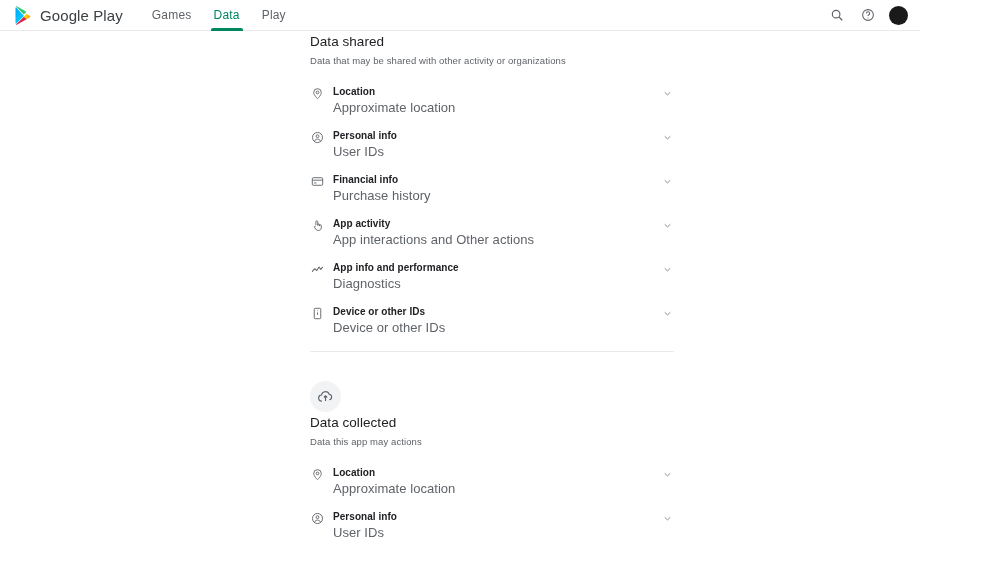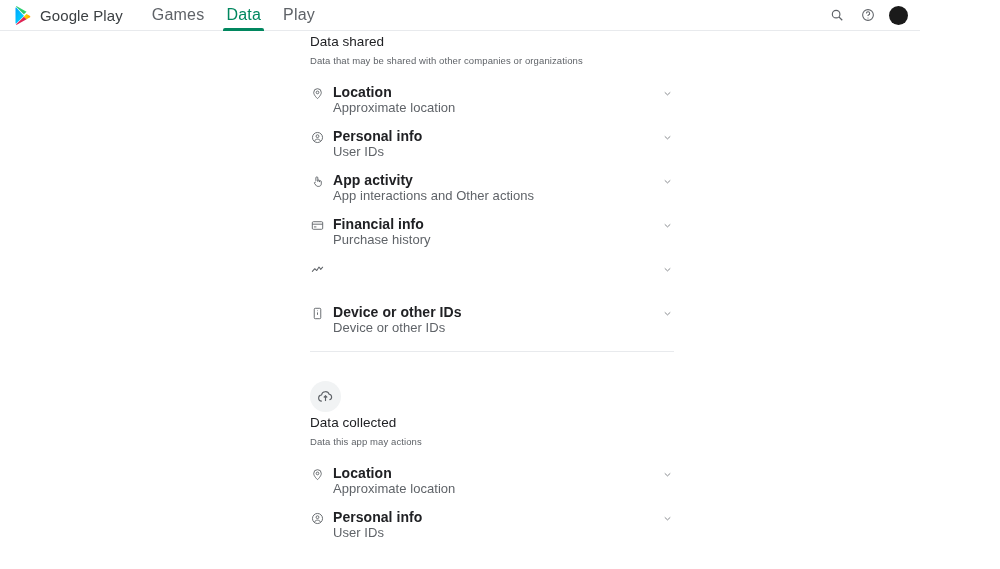--- a/index.html
+++ b/index.html
@@ -51,21 +51,21 @@
     align-items: center;
     margin-left: 18px;
     height: 31px;
   }
   .nav-tab {
     position: relative;
     height: 31px;
     display: flex;
     align-items: center;
     padding: 12px 11px;
-    font-size: 16px;
+    font-size: 12px;
     color: #5f6368;
     letter-spacing: 0.2px;
     cursor: pointer;
     white-space: nowrap;
   }
   .nav-tab.active { color: #01875f; font-weight: 500; }
   .nav-tab.active::after {
     content: "";
     position: absolute;
     left: 8px; right: 8px;
@@ -136,21 +136,21 @@
     margin-top: 1px;
     margin-right: 9px;
     color: #5f6368;
     display: flex;
     align-items: center;
     justify-content: center;
   }
   .row-ico svg { display: block; }
   .row-txt { flex: 1; padding-right: 30px; }
   .row-title {
-    font-size: 14px;
+    font-size: 10px;
     color: #202124;
     font-weight: 700;
     line-height: 14px;
     letter-spacing: 0.05px;
   }
   .row-sub {
     font-size: 13px;
     color: #5f6368;
     line-height: 14px;
     margin-top: 2px;
@@ -243,21 +243,21 @@
       </svg>
     </div>
     <div class="avatar"></div>
   </div>
 </div>
 
 <div class="content">
 
   <div class="section-head">
     <div class="section-title">Data shared</div>
-    <div class="section-sub">Data that may be shared with other companies or organizations</div>
+    <div class="section-sub">Data that may be shared with other activity or organizations</div>
   </div>
 
   <div class="list">
 
     <div class="row">
       <div class="row-ico">
         <svg width="13" height="13" viewBox="0 0 24 24" fill="none" stroke="currentColor" stroke-width="1.7">
           <path d="M12 21.5s7-6.3 7-11.4A7 7 0 0 0 5 10.1c0 5.1 7 11.4 7 11.4z"></path>
           <circle cx="12" cy="10" r="2.5"></circle>
         </svg>
@@ -288,60 +288,64 @@
       <div class="chev">
         <svg width="11" height="11" viewBox="0 0 24 24" fill="none" stroke="currentColor" stroke-width="1.6">
             <path d="M6 9.5l6 5.5 6-5.5"></path>
           </svg>
       </div>
     </div>
 
     <div class="row">
       <div class="row-ico">
         <svg width="13" height="13" viewBox="0 0 24 24" fill="none" stroke="currentColor" stroke-width="1.7">
+          <rect x="2.4" y="5" width="19.2" height="14" rx="2"></rect>
+          <line x1="2.4" y1="9.6" x2="21.6" y2="9.6"></line>
+          <line x1="5.4" y1="14.6" x2="10" y2="14.6"></line>
+        </svg>
+      </div>
+      <div class="row-txt">
+        <div class="row-title">Financial info</div>
+        <div class="row-sub">Purchase history</div>
+      </div>
+      <div class="chev">
+        <svg width="11" height="11" viewBox="0 0 24 24" fill="none" stroke="currentColor" stroke-width="1.6">
+            <path d="M6 9.5l6 5.5 6-5.5"></path>
+          </svg>
+      </div>
+    </div>
+
+    <div class="row">
+      <div class="row-ico">
+        <svg width="13" height="13" viewBox="0 0 24 24" fill="none" stroke="currentColor" stroke-width="1.7">
           <path d="M9 11V5.3a1.8 1.8 0 1 1 3.6 0V12"></path>
           <path d="M12.6 12v-1.2a1.6 1.6 0 1 1 3.2 0V13"></path>
           <path d="M15.8 13v-.8a1.6 1.6 0 0 1 3.2 0v4.2c0 2.6-2 4.6-4.6 4.6h-1.8c-1.7 0-2.8-.8-3.6-2.2L6.4 15.4a1.6 1.6 0 0 1 2.6-1.8"></path>
         </svg>
       </div>
       <div class="row-txt">
         <div class="row-title">App activity</div>
         <div class="row-sub">App interactions and Other actions</div>
       </div>
       <div class="chev">
         <svg width="11" height="11" viewBox="0 0 24 24" fill="none" stroke="currentColor" stroke-width="1.6">
             <path d="M6 9.5l6 5.5 6-5.5"></path>
           </svg>
       </div>
     </div>
 
     <div class="row">
       <div class="row-ico">
-        <svg width="13" height="13" viewBox="0 0 24 24" fill="none" stroke="currentColor" stroke-width="1.7">
-          <rect x="2.4" y="5" width="19.2" height="14" rx="2"></rect>
-          <line x1="2.4" y1="9.6" x2="21.6" y2="9.6"></line>
-          <line x1="5.4" y1="14.6" x2="10" y2="14.6"></line>
-        </svg>
-      </div>
-      <div class="row-txt">
-        <div class="row-title">Financial info</div>
-        <div class="row-sub">Purchase history</div>
-      </div>
-      <div class="chev">
-        <svg width="11" height="11" viewBox="0 0 24 24" fill="none" stroke="currentColor" stroke-width="1.6">
-            <path d="M6 9.5l6 5.5 6-5.5"></path>
-          </svg>
-      </div>
-    </div>
-
-    <div class="row">
-      <div class="row-ico">
         <svg width="13" height="13" viewBox="0 0 24 24" fill="none" stroke="currentColor" stroke-width="1.9" stroke-linecap="round" stroke-linejoin="round">
           <path d="M2.5 15.5l4.5-5 3.6 3.4 4.2-6.4 3.2 4.2 3.5-4"></path>
         </svg>
+      </div>
+      <div class="row-txt">
+        <div class="row-title">App info and performance</div>
+        <div class="row-sub">Diagnostics</div>
       </div>
       <div class="chev">
         <svg width="11" height="11" viewBox="0 0 24 24" fill="none" stroke="currentColor" stroke-width="1.6">
             <path d="M6 9.5l6 5.5 6-5.5"></path>
           </svg>
       </div>
     </div>
 
     <div class="row">
       <div class="row-ico">

